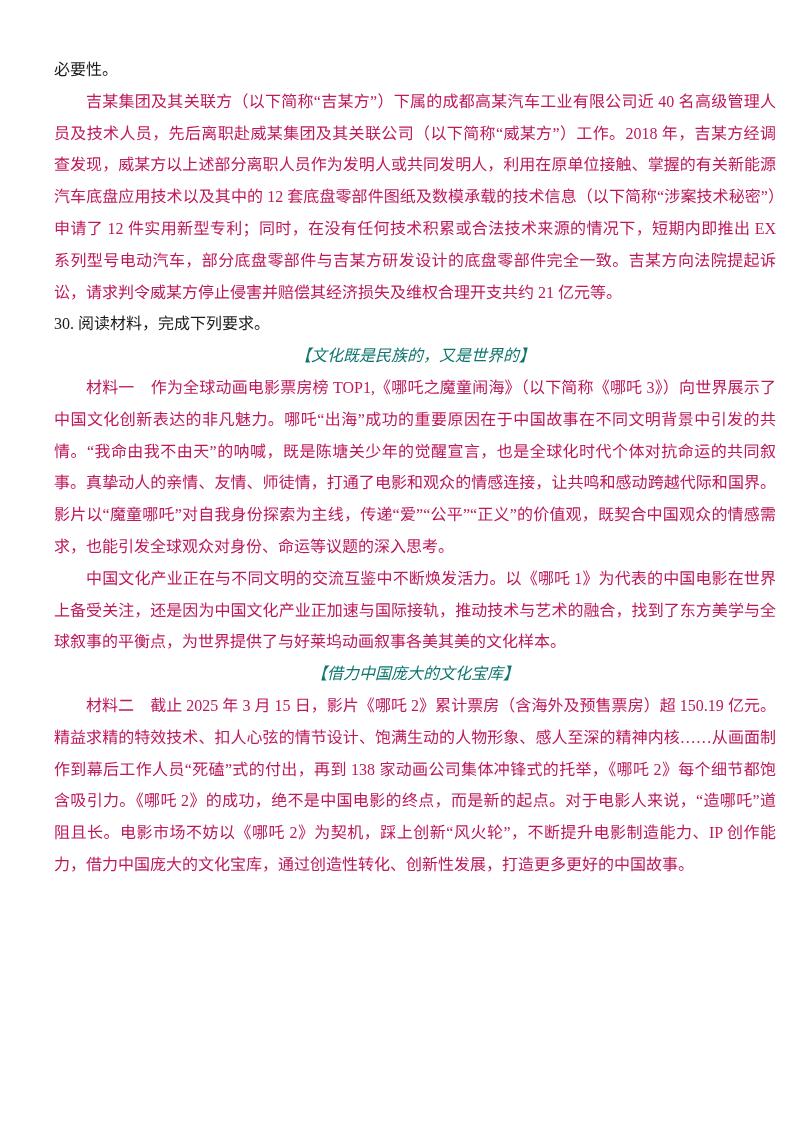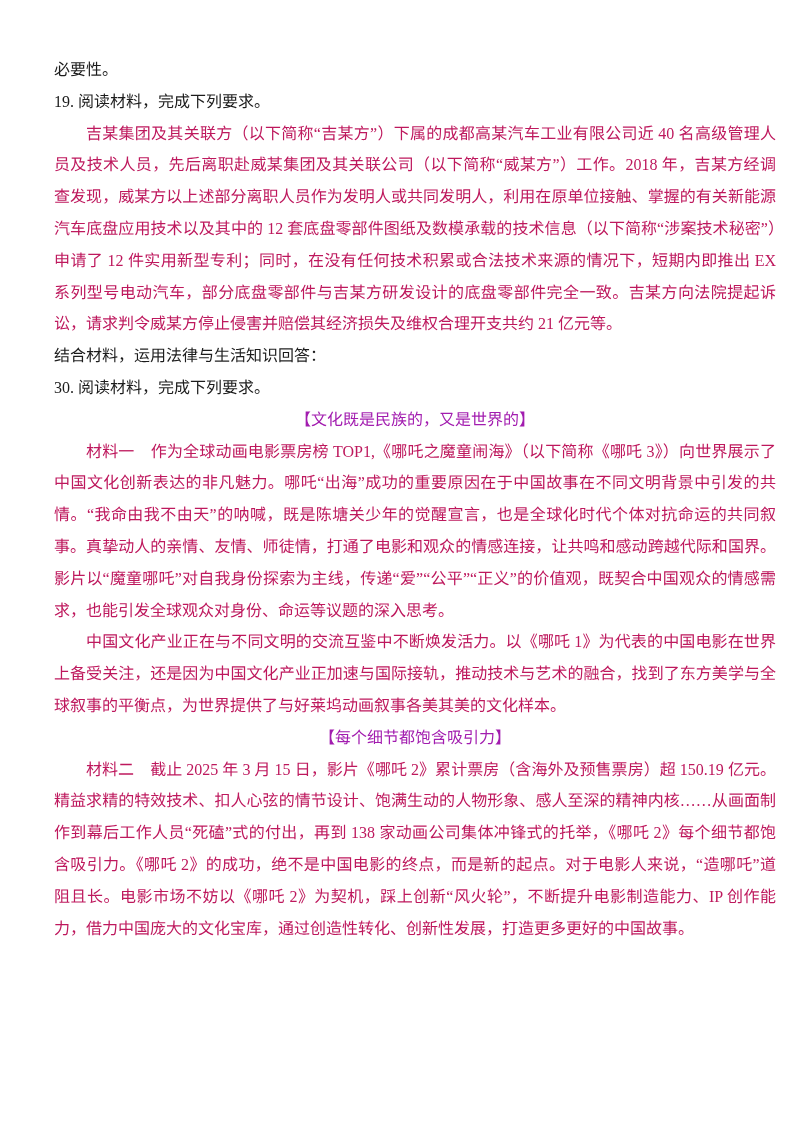--- a/index.html
+++ b/index.html
@@ -32,44 +32,43 @@
     text-align: justify;
   }
   .material {
     text-align: justify;
     text-indent: 2em;
     color: #be185d;
   }
   .heading {
     text-align: center;
     font-weight: bold;
-    color: #a21caf;
+    color: #0f766e;
+    font-style: italic;
   }
 </style>
 </head>
 <body>
 
 <div class="page">
 
   <p class="line">必要性。</p>
 
-  <p class="line">19. 阅读材料，完成下列要求。</p>
 
   <p class="material">吉某集团及其关联方（以下简称“吉某方”）下属的成都高某汽车工业有限公司近 40 名高级管理人员及技术人员，先后离职赴威某集团及其关联公司（以下简称“威某方”）工作。2018 年，吉某方经调查发现，威某方以上述部分离职人员作为发明人或共同发明人，利用在原单位接触、掌握的有关新能源汽车底盘应用技术以及其中的 12 套底盘零部件图纸及数模承载的技术信息（以下简称“涉案技术秘密”）申请了 12 件实用新型专利；同时，在没有任何技术积累或合法技术来源的情况下，短期内即推出 EX 系列型号电动汽车，部分底盘零部件与吉某方研发设计的底盘零部件完全一致。吉某方向法院提起诉讼，请求判令威某方停止侵害并赔偿其经济损失及维权合理开支共约 21 亿元等。</p>
 
-  <p class="line">结合材料，运用法律与生活知识回答：</p>
 
 
 
   <p class="line">30. 阅读材料，完成下列要求。</p>
 
   <h3 class="heading">【文化既是民族的，又是世界的】</h3>
 
   <p class="material">材料一　作为全球动画电影票房榜 TOP1,《哪吒之魔童闹海》（以下简称《哪吒 3》）向世界展示了中国文化创新表达的非凡魅力。哪吒“出海”成功的重要原因在于中国故事在不同文明背景中引发的共情。“我命由我不由天”的呐喊，既是陈塘关少年的觉醒宣言，也是全球化时代个体对抗命运的共同叙事。真挚动人的亲情、友情、师徒情，打通了电影和观众的情感连接，让共鸣和感动跨越代际和国界。影片以“魔童哪吒”对自我身份探索为主线，传递“爱”“公平”“正义”的价值观，既契合中国观众的情感需求，也能引发全球观众对身份、命运等议题的深入思考。</p>
 
   <p class="material">中国文化产业正在与不同文明的交流互鉴中不断焕发活力。以《哪吒 1》为代表的中国电影在世界上备受关注，还是因为中国文化产业正加速与国际接轨，推动技术与艺术的融合，找到了东方美学与全球叙事的平衡点，为世界提供了与好莱坞动画叙事各美其美的文化样本。</p>
 
 
-  <h3 class="heading">【每个细节都饱含吸引力】</h3>
+  <h3 class="heading">【借力中国庞大的文化宝库】</h3>
 
   <p class="material">材料二　截止 2025 年 3 月 15 日，影片《哪吒 2》累计票房（含海外及预售票房）超 150.19 亿元。精益求精的特效技术、扣人心弦的情节设计、饱满生动的人物形象、感人至深的精神内核……从画面制作到幕后工作人员“死磕”式的付出，再到 138 家动画公司集体冲锋式的托举，《哪吒 2》每个细节都饱含吸引力。《哪吒 2》的成功，绝不是中国电影的终点，而是新的起点。对于电影人来说，“造哪吒”道阻且长。电影市场不妨以《哪吒 2》为契机，踩上创新“风火轮”，不断提升电影制造能力、IP 创作能力，借力中国庞大的文化宝库，通过创造性转化、创新性发展，打造更多更好的中国故事。</p>
 
 </div>
 
 </body></html>

